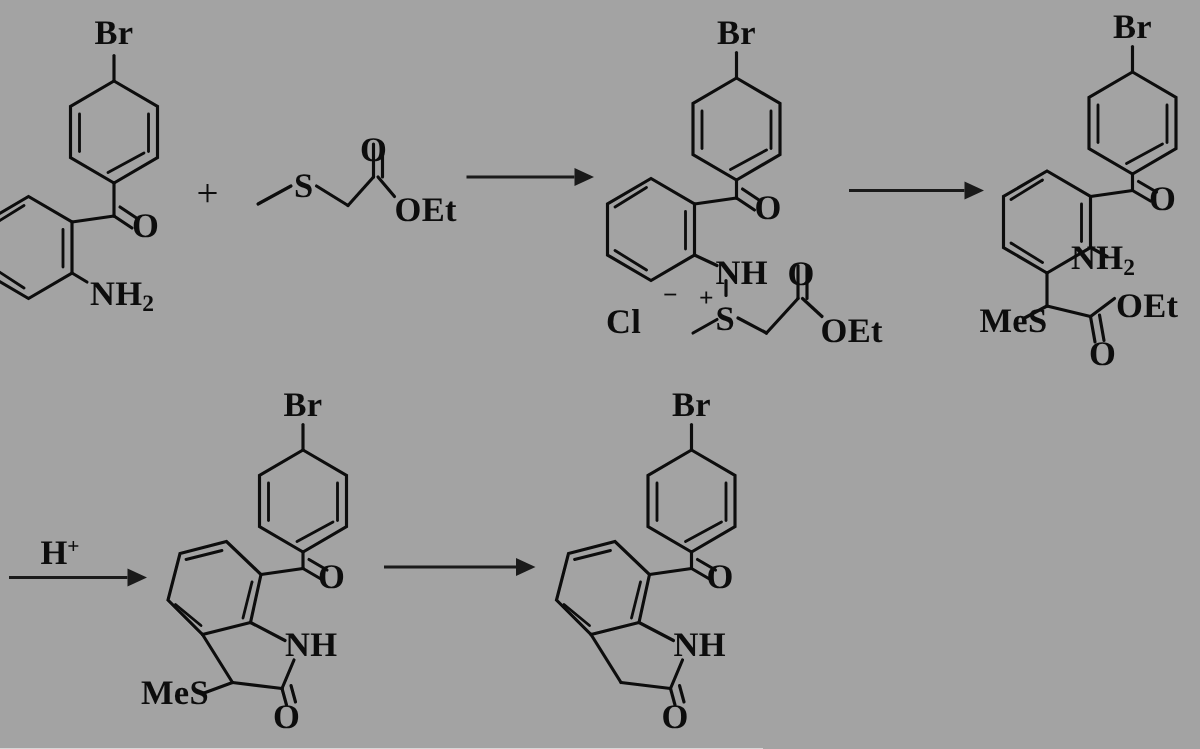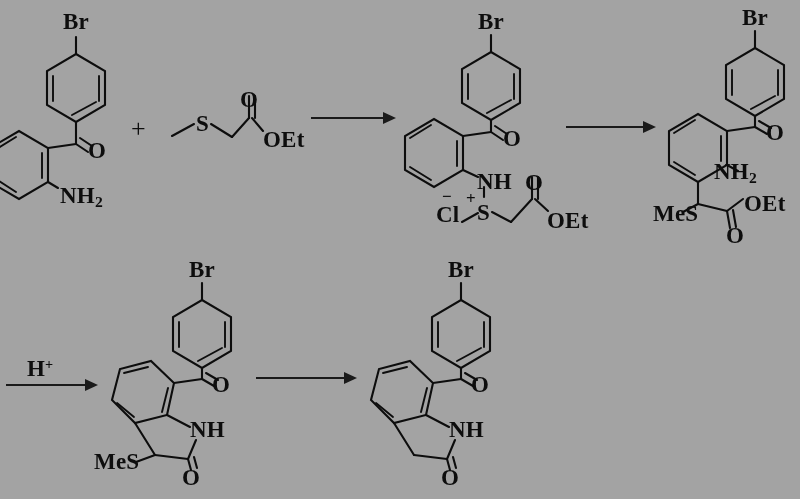--- a/index.html
+++ b/index.html
@@ -271,21 +271,21 @@
 
   <span class="plusjoin" style="left:131px; top:114px;">+</span>
 
   <span class="atom lg" style="left:196px; top:112px;">S</span>
   <span class="atom lg" style="left:240px; top:88px;">O</span>
   <span class="atom lg" style="left:263px; top:128px;">OEt</span>
 
   <span class="atom lg" style="left:478px; top:10px;">Br</span>
   <span class="atom lg" style="left:503px; top:127px;">O</span>
   <span class="atom lg" style="left:477px; top:170px;">NH</span>
-  <span class="atom lg" style="left:436px; top:203px;">Cl</span>
+  <span class="atom lg" style="left:404px; top:203px;">Cl</span>
   <span class="charge" style="left:442px; top:188px;">−</span>
   <span class="charge" style="left:466px; top:190px;">+</span>
   <span class="atom lg" style="left:477px; top:201px;">S</span>
   <span class="atom lg" style="left:525px; top:171px;">O</span>
   <span class="atom lg" style="left:547px; top:209px;">OEt</span>
 
   <span class="atom lg" style="left:742px; top:6px;">Br</span>
   <span class="atom lg" style="left:766px; top:121px;">O</span>
   <span class="atom lg" style="left:714px; top:160px;"><span>NH</span><span class="sub">2</span></span>
   <span class="atom lg" style="left:744px; top:192px;">OEt</span>

